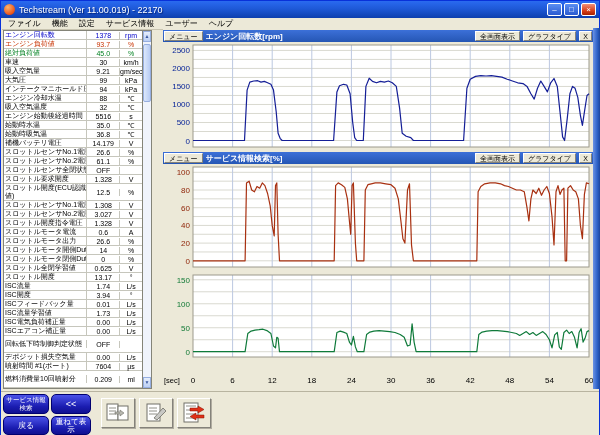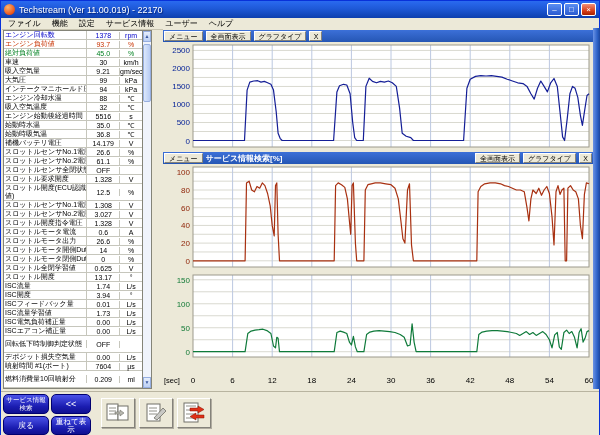--- a/index.html
+++ b/index.html
@@ -270,20 +270,21 @@
       <div class="sthumb"></div>
       <div class="strack"></div>
       <div class="sbtn">▼</div>
     </div>
   </div>
 
   <div class="chartarea">
     <div class="chart-panel" style="top:2px;">
       <div class="chdr">
         <button class="cbtn">メニュー</button>
+        <span class="ctitle">エンジン回転数[rpm]</span>
         <button class="cbtn">全画面表示</button>
         <button class="cbtn">グラフタイプ</button>
         <button class="cbtn cx">X</button>
       </div>
       <div class="cbody">
           <svg height="109" width="430" viewBox="0 0 430 109">
             <rect x="30" y="3" width="396" height="102" fill="#ffffff"></rect>
             <line x1="30" y1="98.51236749116607" x2="426" y2="98.51236749116607" stroke="#d9d9d0" stroke-width="1"></line>
             <line x1="30" y1="89.5017667844523" x2="426" y2="89.5017667844523" stroke="#d9d9d0" stroke-width="1"></line>
             <line x1="30" y1="80.49116607773851" x2="426" y2="80.49116607773851" stroke="#d9d9d0" stroke-width="1"></line>

